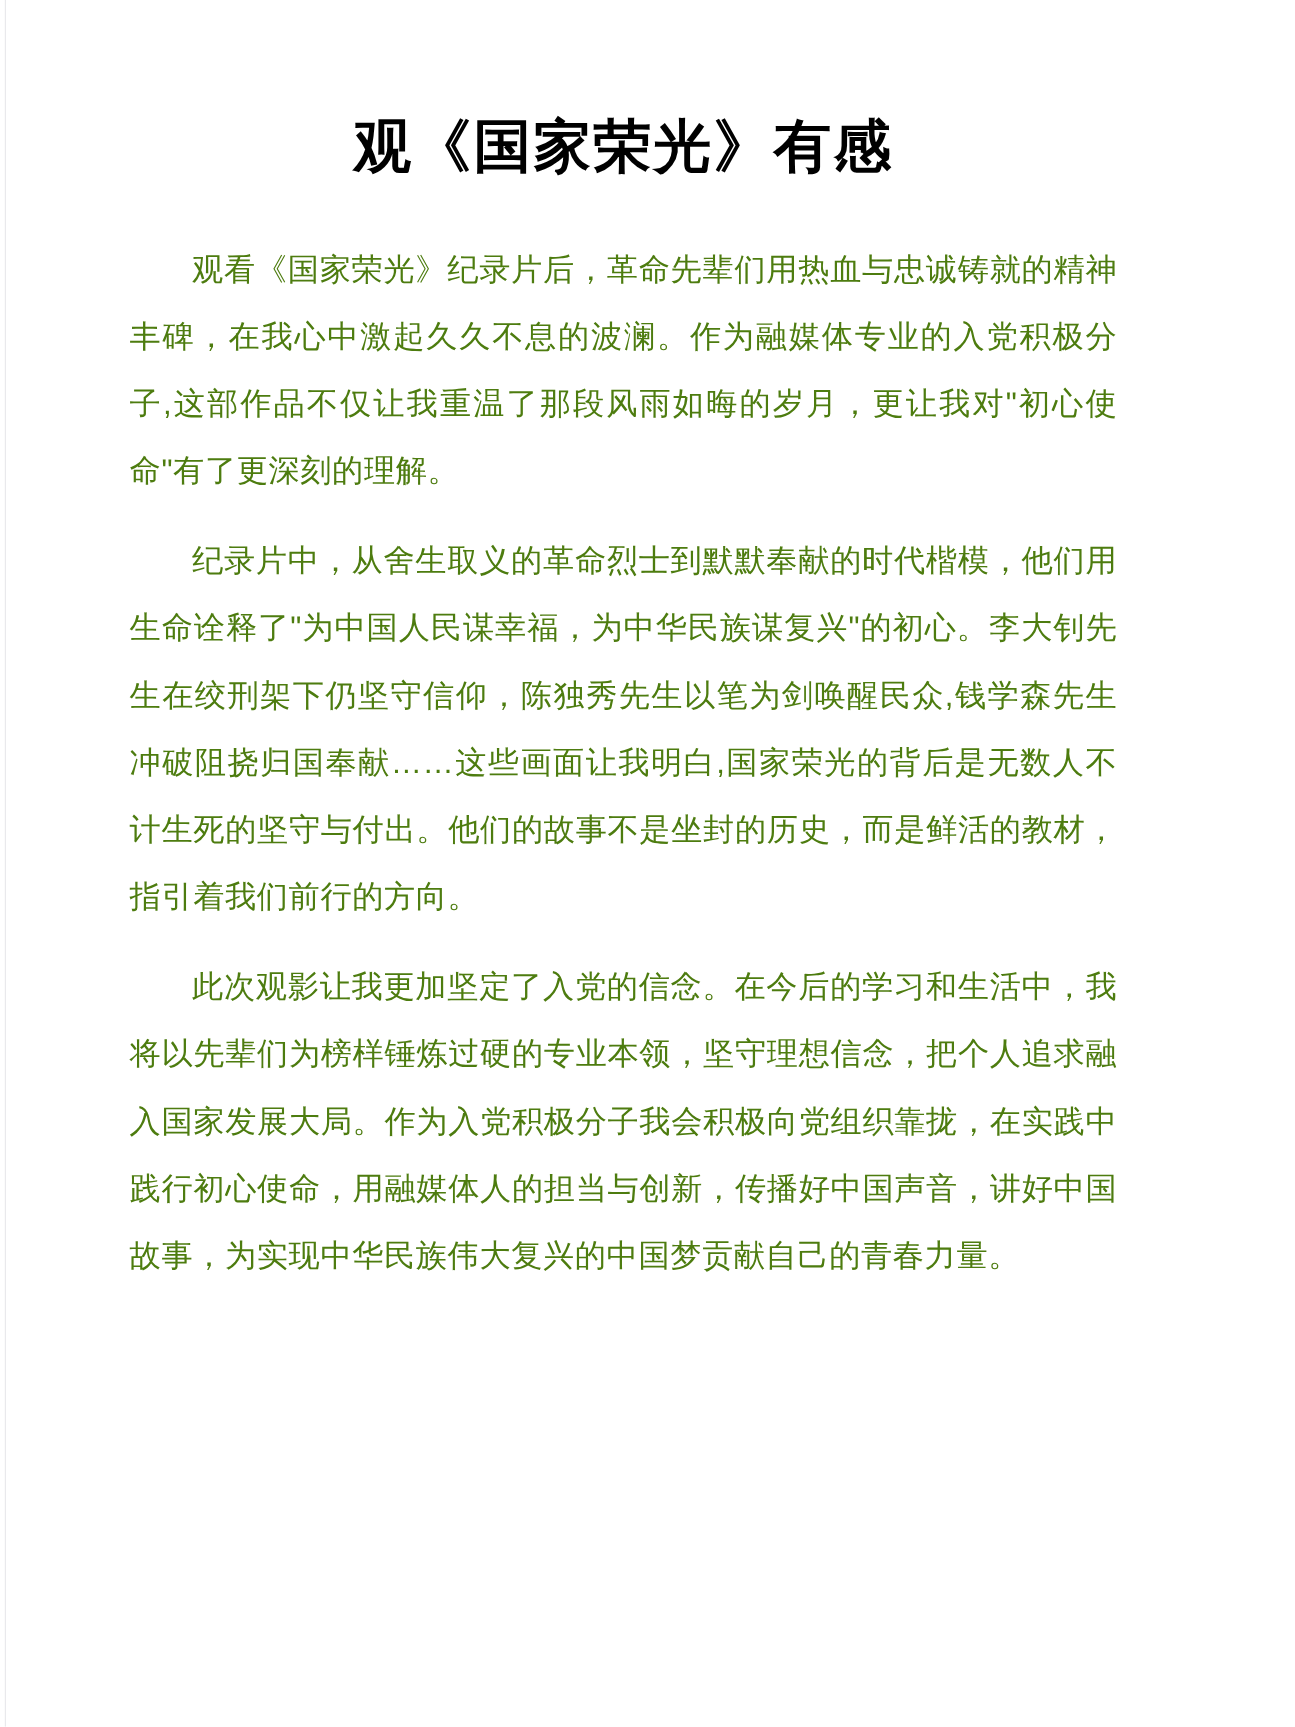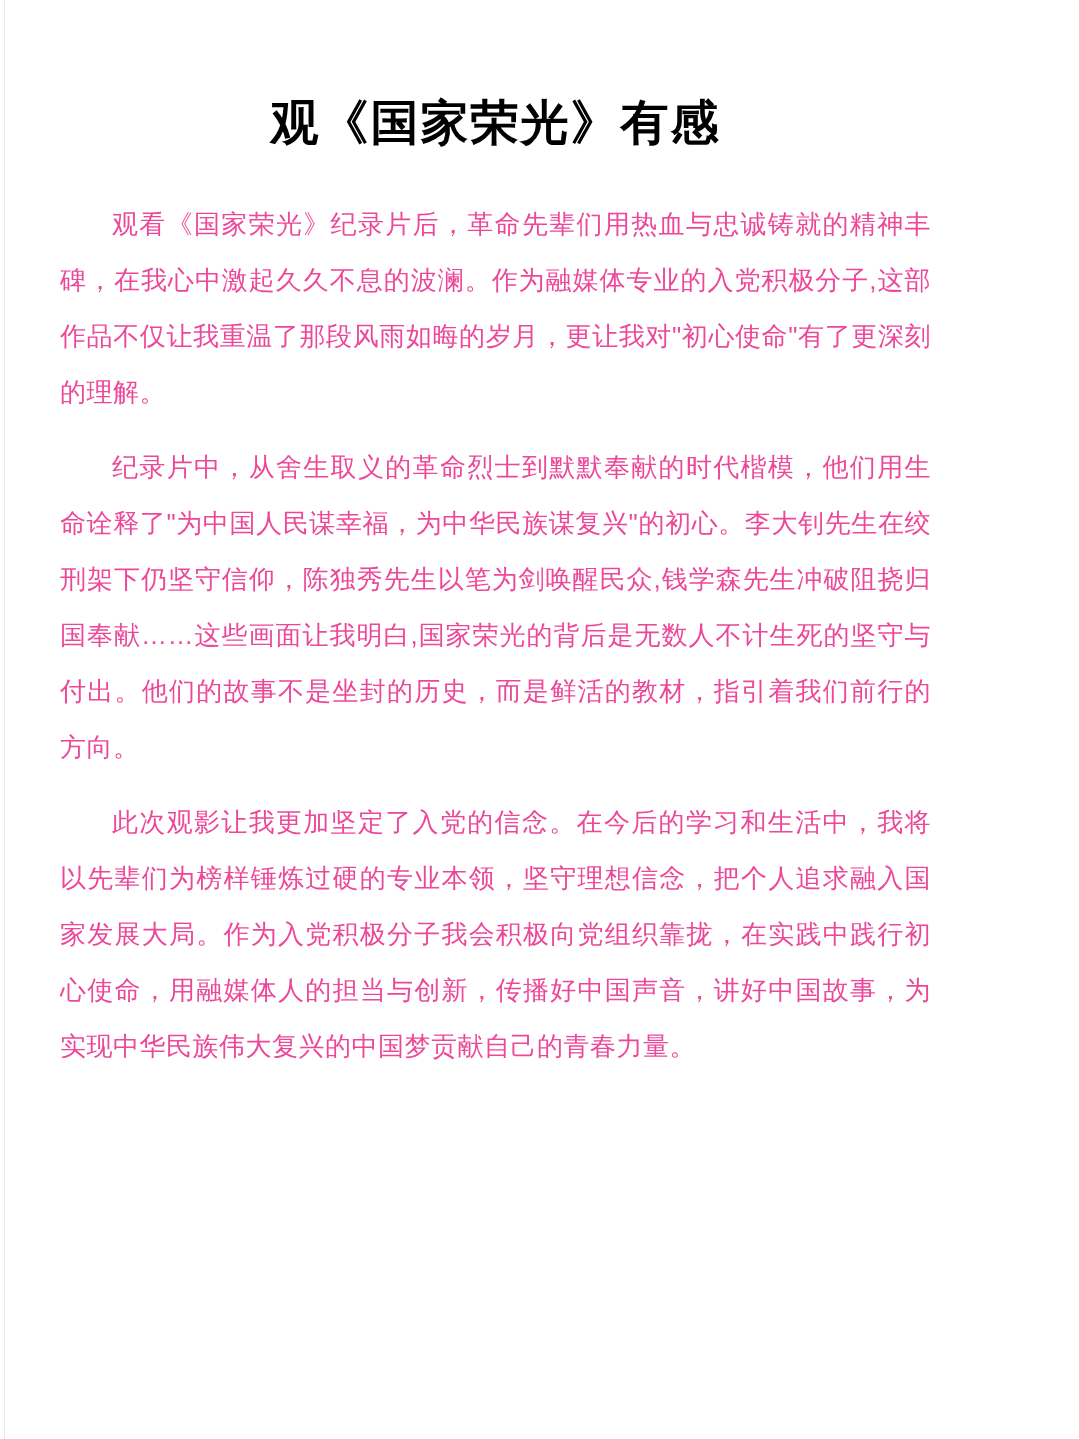--- a/index.html
+++ b/index.html
@@ -13,21 +13,21 @@
     position: relative;
     font-family: "Liberation Sans", "DejaVu Sans", sans-serif;
     overflow: hidden;
   }
   .page {
     position: relative;
     width: 100%;
     height: 100%;
     background: #ffffff;
     box-sizing: border-box;
-    padding: 88px 148px 0 60px;
+    padding: 88px 148px 0 108px;
   }
   .scan-edge {
     position: absolute;
     left: 4px;
     top: 0;
     width: 1px;
     height: 100%;
     background: #e9e9ec;
   }
   .title {
@@ -42,21 +42,21 @@
   .essay-body {
     color: #1c1c1c;
   }
   .para {
     margin: 0 0 19px 0;
     font-size: 26px;
     line-height: 56px;
     text-align: justify;
     text-indent: 2em;
     letter-spacing: 0.5px;
-    color: #ec4899;
+    color: #4d7c0f;
   }
 </style>
 </head>
 <body>
 
 <div class="page">
   <div class="scan-edge"></div>
 
   <h1 class="title">观《国家荣光》有感</h1>
 

